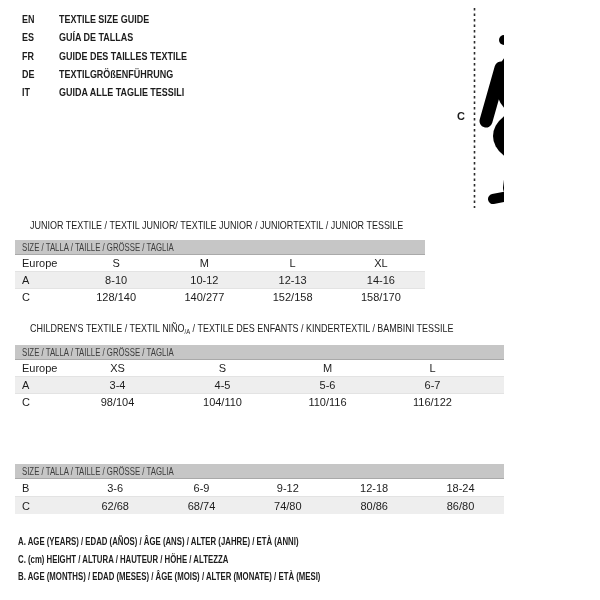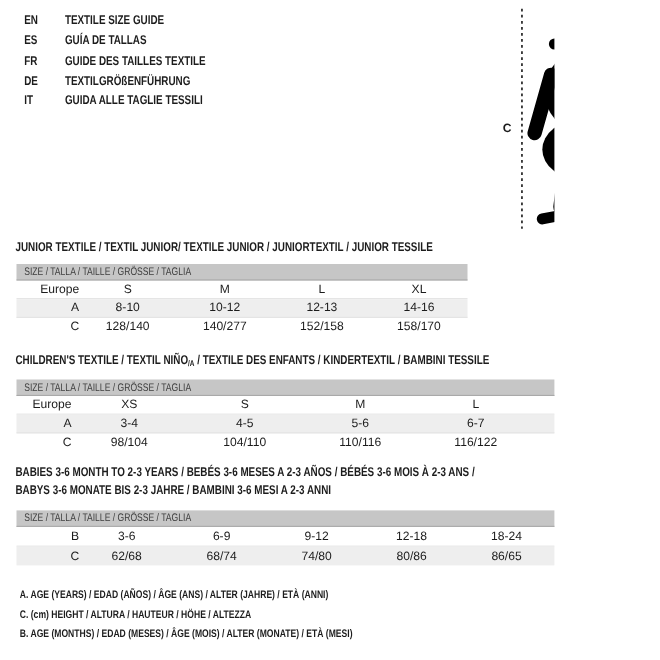--- a/index.html
+++ b/index.html
@@ -13,33 +13,33 @@
   
   .langs{position:absolute;left:22px;top:11px;}
   .lang-row{position:relative;height:18.3px;font-weight:bold;font-size:11.5px;}
   .lang-row .code{position:absolute;left:0;top:2px;}
   .lang-row .ltitle{position:absolute;left:37px;top:2px;}
 
   
   .figure{position:absolute;left:452px;top:2px;}
 
   
-  .sec-title{position:absolute;left:14px;font-weight:bold;font-size:11.5px;line-height:16px;}
+  .sec-title{position:absolute;left:30px;font-weight:normal;font-size:11.5px;line-height:16px;}
   .sec-title .sub{font-size:7.5px;vertical-align:-2px;}
 
   
   .sgtable{position:absolute;left:15px;}
   .sgtable .bar{
     height:15px;line-height:15px;background:#c6c6c6;border-bottom:1px solid #a9a9a9;
     padding-left:7px;font-size:10px;color:#3d3d3d;box-sizing:border-box;
   }
   .sgtable .row{display:grid;align-items:center;height:16px;font-size:11px;border-bottom:1px solid #e3e3e3;}
   .sgtable .row:last-child{border-bottom:none;}
   .sgtable .row span{text-align:center;}
-  .sgtable .row .c0{text-align:right;padding-left:7px;}
+  .sgtable .row .c0{text-align:left;padding-left:7px;}
   .sgtable .row.alt{background:#eeeeee;}
   .t1{width:410px;}
   .t1 .row{grid-template-columns:57px repeat(4,1fr);}
   .t2{width:575px;}
   .t2 .row{grid-template-columns:50px repeat(5,1fr);}
   .t3{width:575px;}
   .t3 .row{grid-template-columns:57px repeat(6,1fr);height:17px;}
 
   
   .legend{position:absolute;left:18px;top:533px;font-weight:bold;font-size:10px;}
@@ -148,44 +148,40 @@
     <div class="row">
       <span class="c0">C</span>
       <span>98/104</span>
       <span>104/110</span>
       <span>110/116</span>
       <span>116/122</span>
       <span>122/128</span>
     </div>
   </div>
 
-  <div class="sec-title" style="top:422px;">
-    <div><span class="cond">BABIES 3-6 MONTH TO 2-3 YEARS / BEBÉS 3-6 MESES A 2-3 AÑOS / BÉBÉS 3-6 MOIS À 2-3 ANS /</span></div>
-    <div><span class="cond">BABYS 3-6 MONATE BIS 2-3 JAHRE / BAMBINI 3-6 MESI A 2-3 ANNI</span></div>
-  </div>
   <div class="sgtable t3" style="top:464px;">
     <div class="bar">
       <span class="cond">SIZE / TALLA / TAILLE / GRÖSSE / TAGLIA</span>
     </div>
     <div class="row">
       <span class="c0">B</span>
       <span>3-6</span>
       <span>6-9</span>
       <span>9-12</span>
       <span>12-18</span>
       <span>18-24</span>
       <span>21-36</span>
     </div>
     <div class="row alt">
       <span class="c0">C</span>
       <span>62/68</span>
       <span>68/74</span>
       <span>74/80</span>
       <span>80/86</span>
-      <span>86/65</span>
+      <span>86/80</span>
       <span>92/98</span>
     </div>
   </div>
 
   <div class="legend">
     <div class="legend-line"><span class="cond">A. AGE (YEARS) / EDAD (AÑOS) / ÂGE (ANS) / ALTER (JAHRE) / ETÀ (ANNI)</span></div>
     <div class="legend-line"><span class="cond">C. (cm) HEIGHT / ALTURA / HAUTEUR / HÖHE / ALTEZZA</span></div>
     <div class="legend-line"><span class="cond">B. AGE (MONTHS) / EDAD (MESES) / ÂGE (MOIS) / ALTER (MONATE) / ETÀ (MESI)</span></div>
   </div>
 

